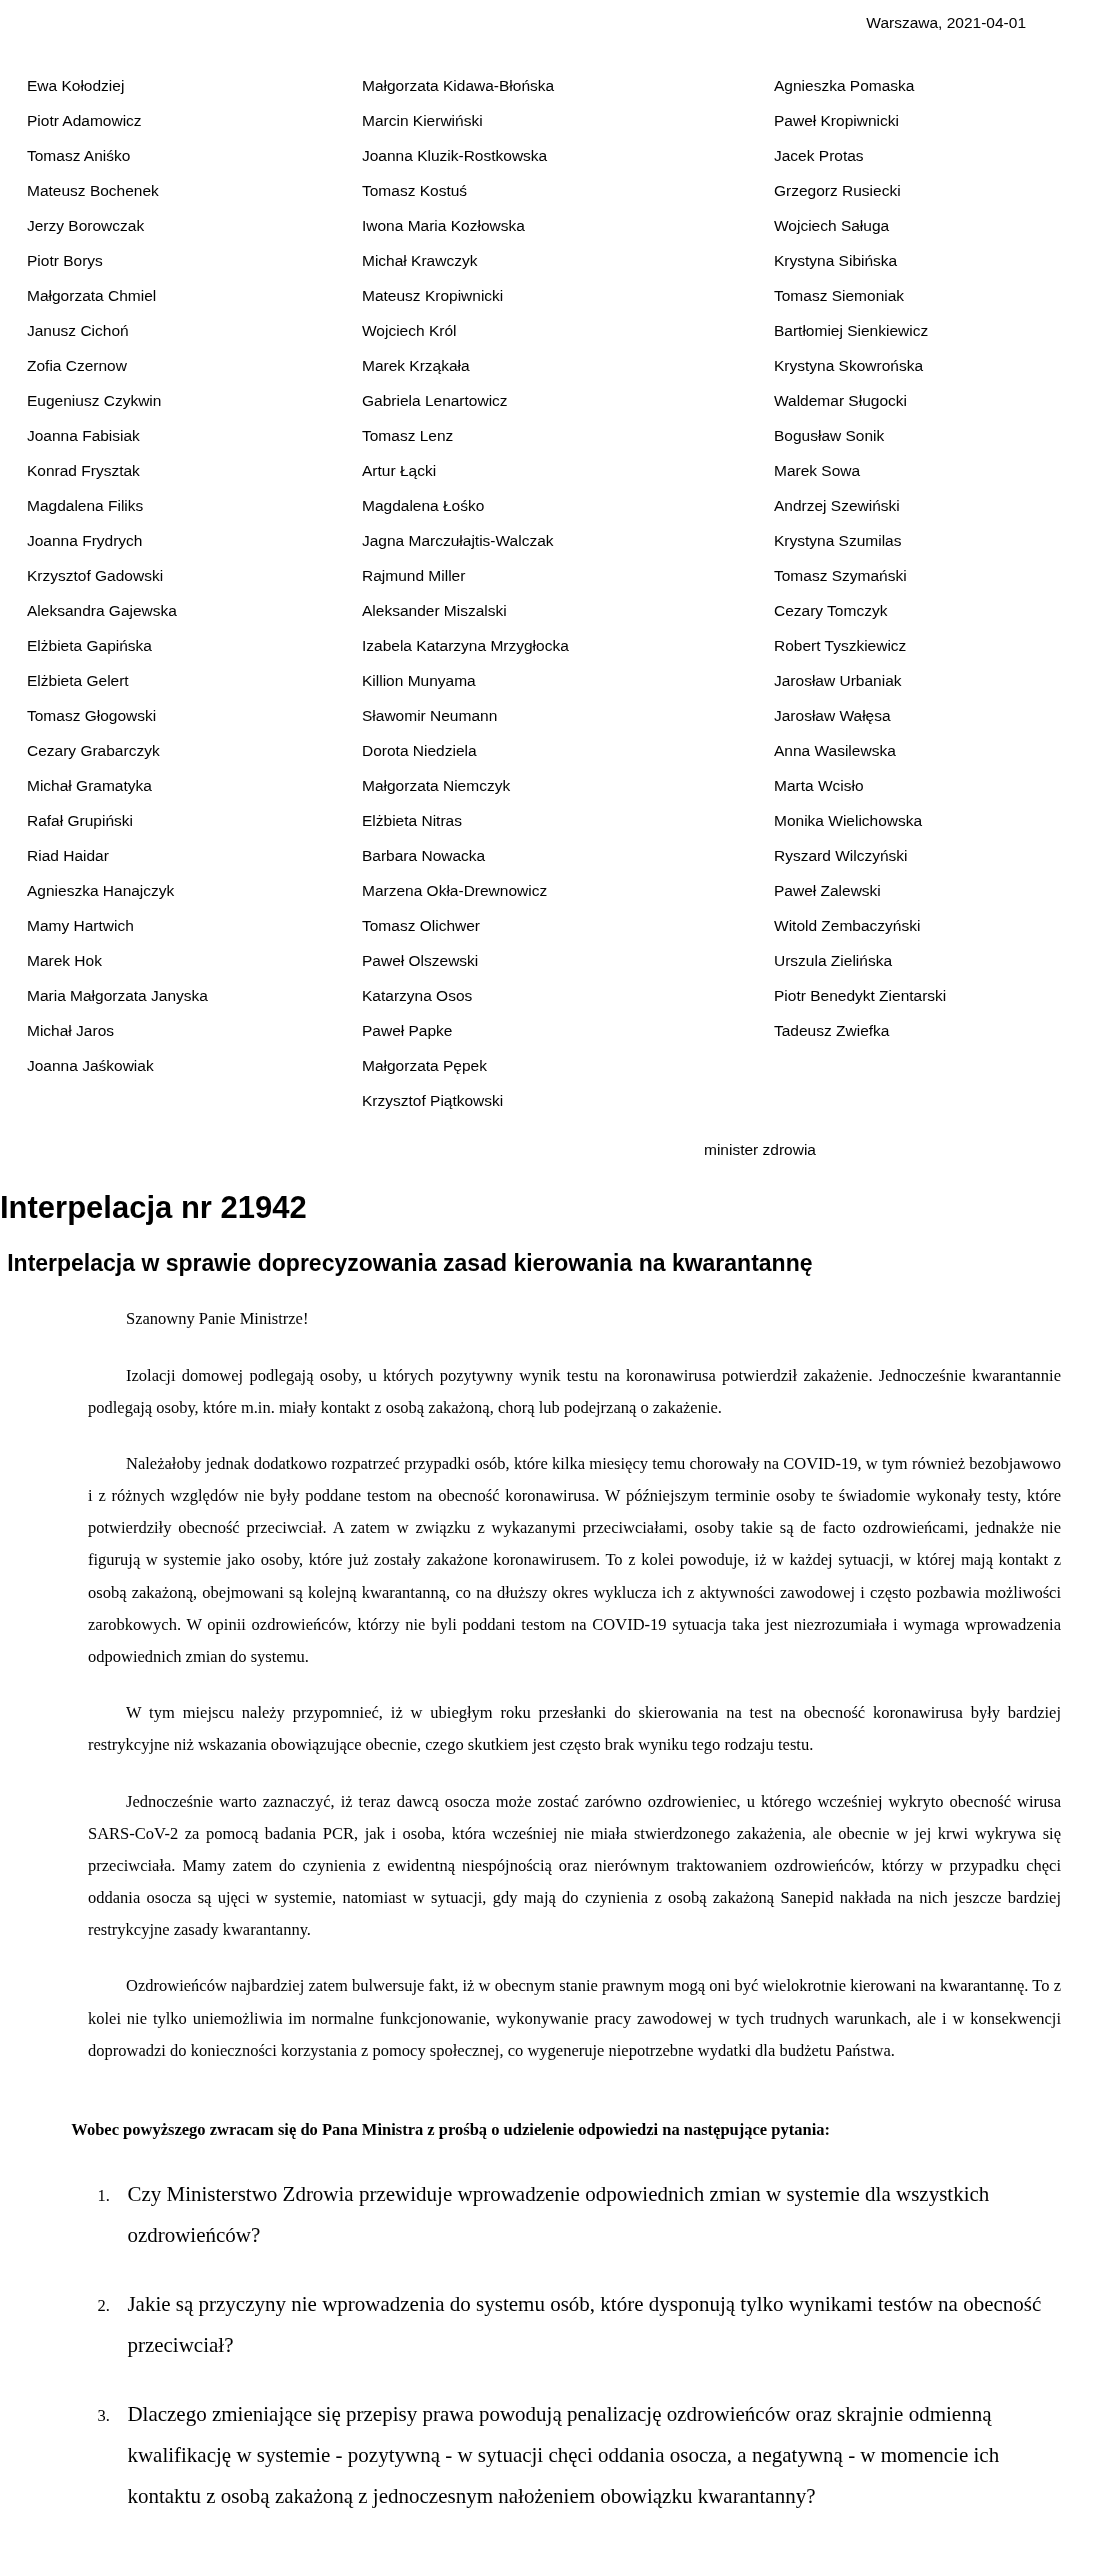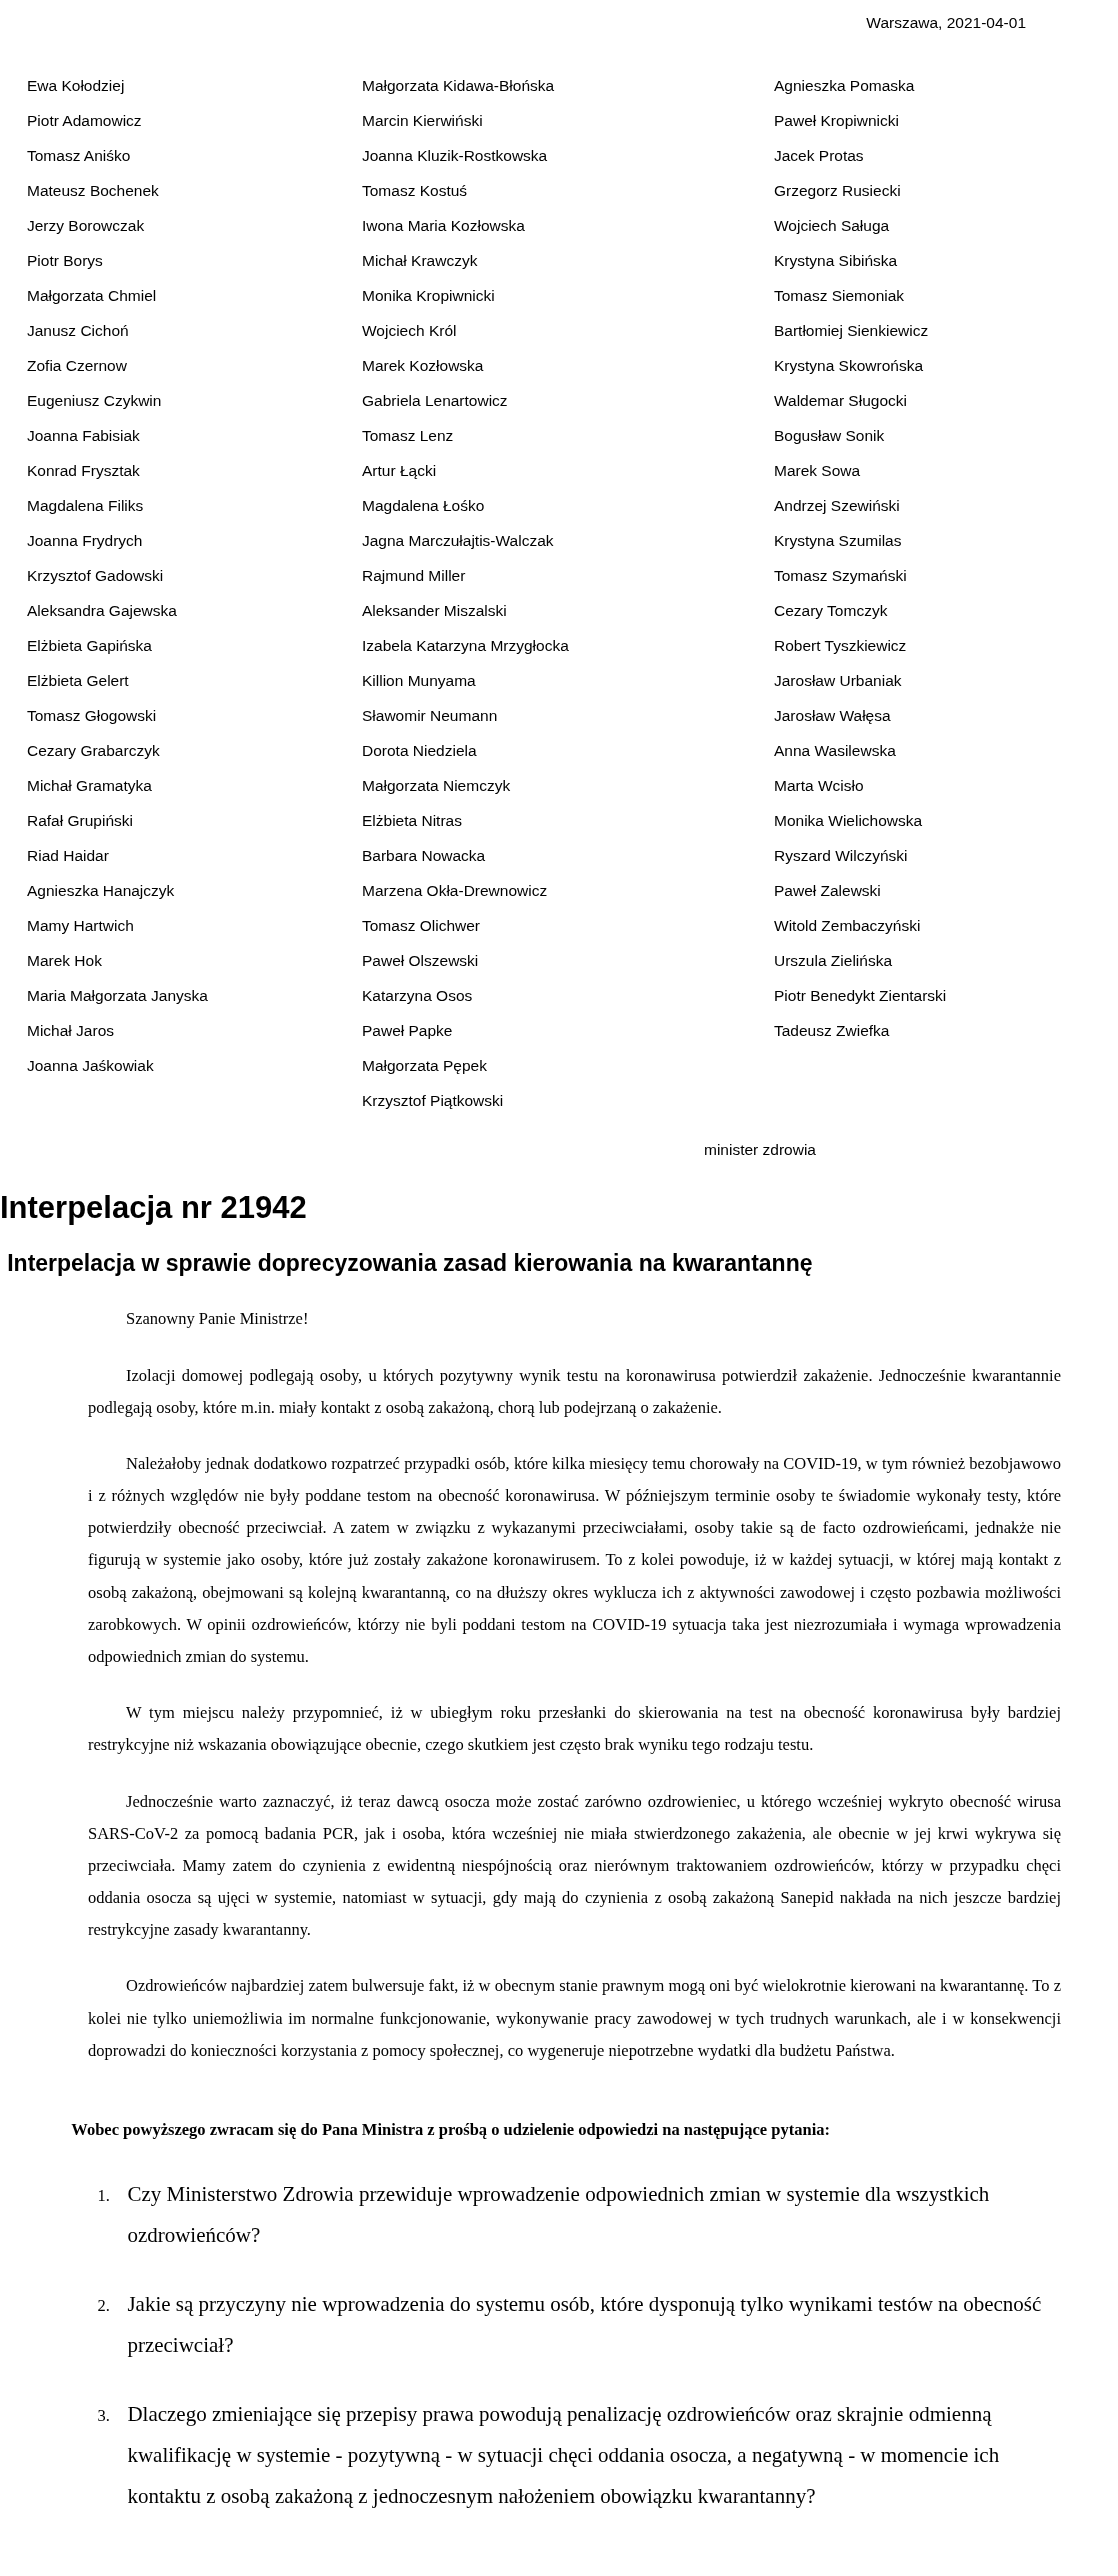--- a/index.html
+++ b/index.html
@@ -175,23 +175,23 @@
         <div class="sig-name">Michał Jaros</div>
         <div class="sig-name">Joanna Jaśkowiak</div>
       </div>
     <div class="sig-col col-2">
         <div class="sig-name">Małgorzata Kidawa-Błońska</div>
         <div class="sig-name">Marcin Kierwiński</div>
         <div class="sig-name">Joanna Kluzik-Rostkowska</div>
         <div class="sig-name">Tomasz Kostuś</div>
         <div class="sig-name">Iwona Maria Kozłowska</div>
         <div class="sig-name">Michał Krawczyk</div>
-        <div class="sig-name">Monika Kropiwnicki</div>
+        <div class="sig-name">Mateusz Kropiwnicki</div>
         <div class="sig-name">Wojciech Król</div>
-        <div class="sig-name">Marek Kozłowska</div>
+        <div class="sig-name">Marek Krząkała</div>
         <div class="sig-name">Gabriela Lenartowicz</div>
         <div class="sig-name">Tomasz Lenz</div>
         <div class="sig-name">Artur Łącki</div>
         <div class="sig-name">Magdalena Łośko</div>
         <div class="sig-name">Jagna Marczułajtis-Walczak</div>
         <div class="sig-name">Rajmund Miller</div>
         <div class="sig-name">Aleksander Miszalski</div>
         <div class="sig-name">Izabela Katarzyna Mrzygłocka</div>
         <div class="sig-name">Killion Munyama</div>
         <div class="sig-name">Sławomir Neumann</div>

